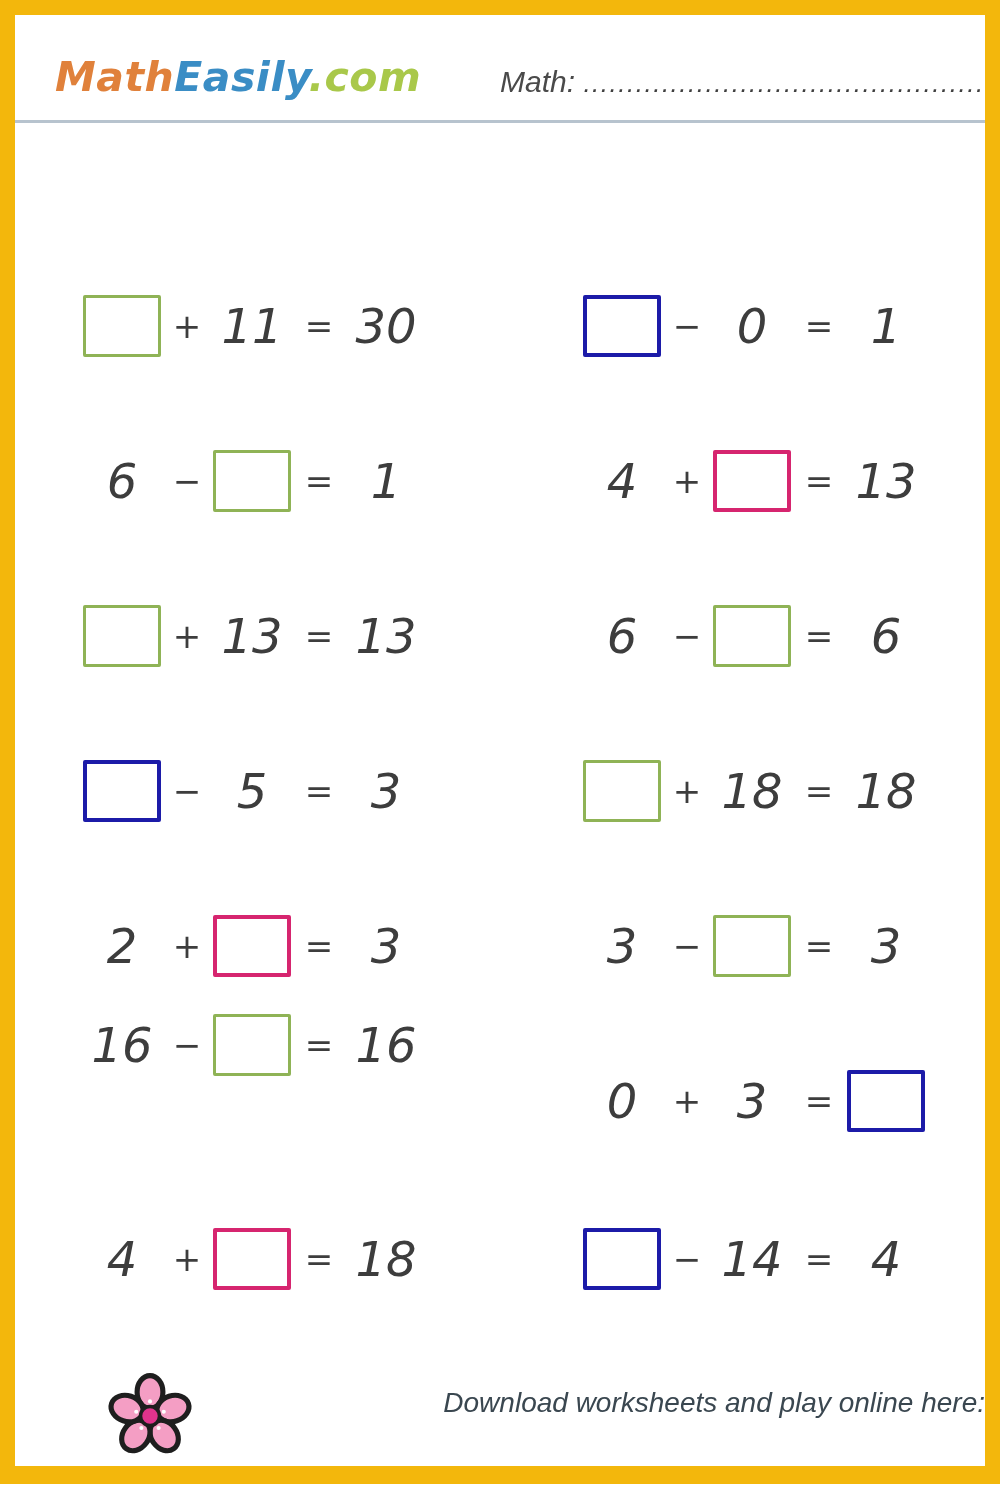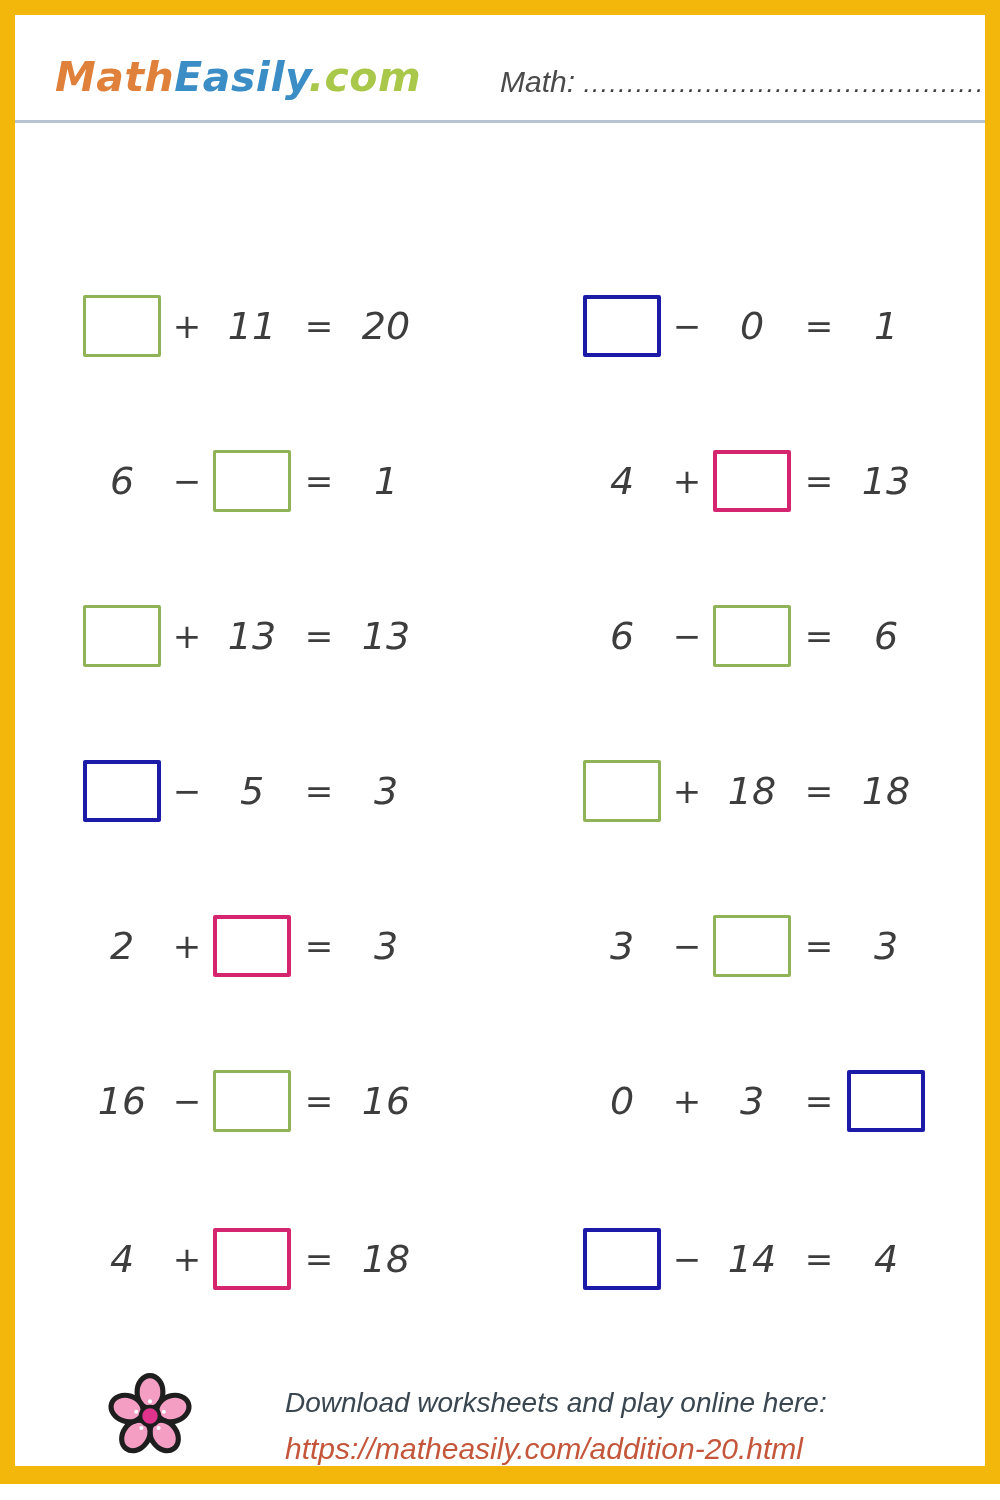--- a/index.html
+++ b/index.html
@@ -70,42 +70,42 @@
     position: absolute;
     width: 352px; height: 64px;
     display: grid;
     grid-template-columns: 88px 42px 88px 46px 88px;
     align-items: center;
   }
   .cell { display: flex; justify-content: center; align-items: center; }
   .num, .op {
     font-family: "DejaVu Sans", sans-serif;
     color: #3d3d3d;
-    font-size: 38px;
+    font-size: 48px;
   }
   .op { font-size: 34px; }
   .box {
     width: 78px; height: 62px;
     background: #fff;
     border-radius: 2px;
   }
   .box.green { border: 3px solid var(--green-box, #8fb356); }
   .box.blue  { border: 4px solid var(--blue-box, #1c1ba8); }
   .box.pink  { border: 4px solid var(--pink-box, #d6256f); }
 
   
   .flower {
     position: absolute;
     left: 92px; top: 1358px;
     width: 86px; height: 86px;
   }
   .footer-text {
     position: absolute;
     left: 270px; right: 0; top: 1372px;
-    text-align: left;
+    text-align: right;
   }
   .footer-line1 {
     font-size: 28px;
     color: #3a4750;
   }
   .footer-link {
     margin-top: 13px;
     font-size: 30px;
     color: var(--link-orange, #c4573b);
   }
@@ -136,21 +136,21 @@
           <div class="cell">
             <span class="op">+</span>
           </div>
           <div class="cell">
             <span class="num">11</span>
           </div>
           <div class="cell">
             <span class="op">=</span>
           </div>
           <div class="cell">
-            <span class="num">20</span>
+            <span class="num">30</span>
           </div>
         </div>
         <div class="prob" style="top: 279px; left: 563px;">
           <div class="cell">
             <div class="box blue"></div>
           </div>
           <div class="cell">
             <span class="op">−</span>
           </div>
           <div class="cell">
@@ -292,21 +292,21 @@
           <div class="cell">
             <div class="box green"></div>
           </div>
           <div class="cell">
             <span class="op">=</span>
           </div>
           <div class="cell">
             <span class="num">3</span>
           </div>
         </div>
-        <div class="prob" style="top: 1054px; left: 63px;">
+        <div class="prob" style="top: 998px; left: 63px;">
           <div class="cell">
             <span class="num">16</span>
           </div>
           <div class="cell">
             <span class="op">−</span>
           </div>
           <div class="cell">
             <div class="box green"></div>
           </div>
           <div class="cell">
@@ -382,17 +382,16 @@
         <circle cx="50" cy="33" r="2.4"></circle>
           <circle cx="66" cy="45" r="2.4"></circle>
         <circle cx="60" cy="64" r="2.4"></circle>
           <circle cx="40" cy="64" r="2.4"></circle>
         <circle cx="34" cy="45" r="2.4"></circle>
       </g>
     </svg>
 
     <div class="footer-text">
       <div class="footer-line1">Download worksheets and play online here:</div>
-      <div class="footer-link">https://matheasily.com/addition-20.html</div>
     </div>
 
   </div>
 </div>
 
 </body></html>

